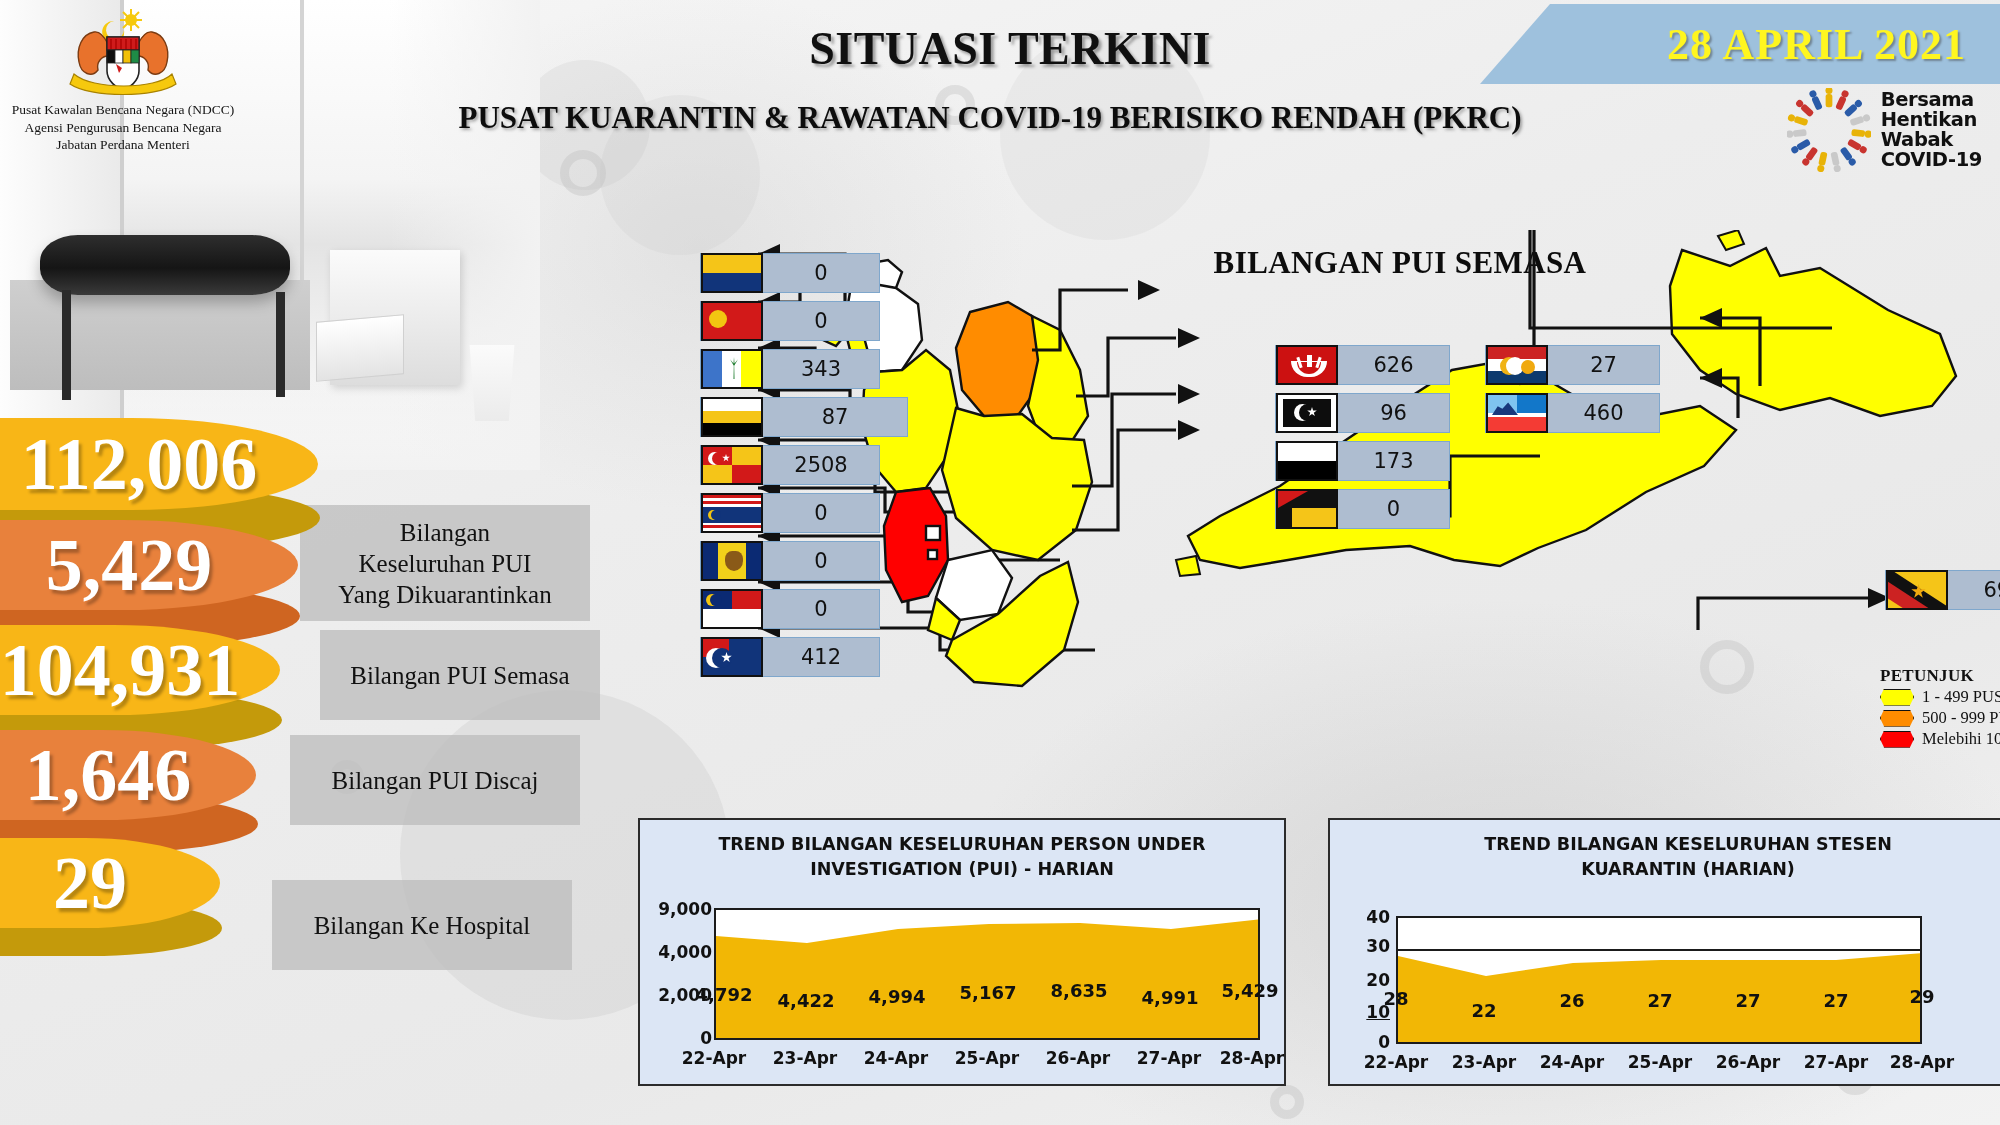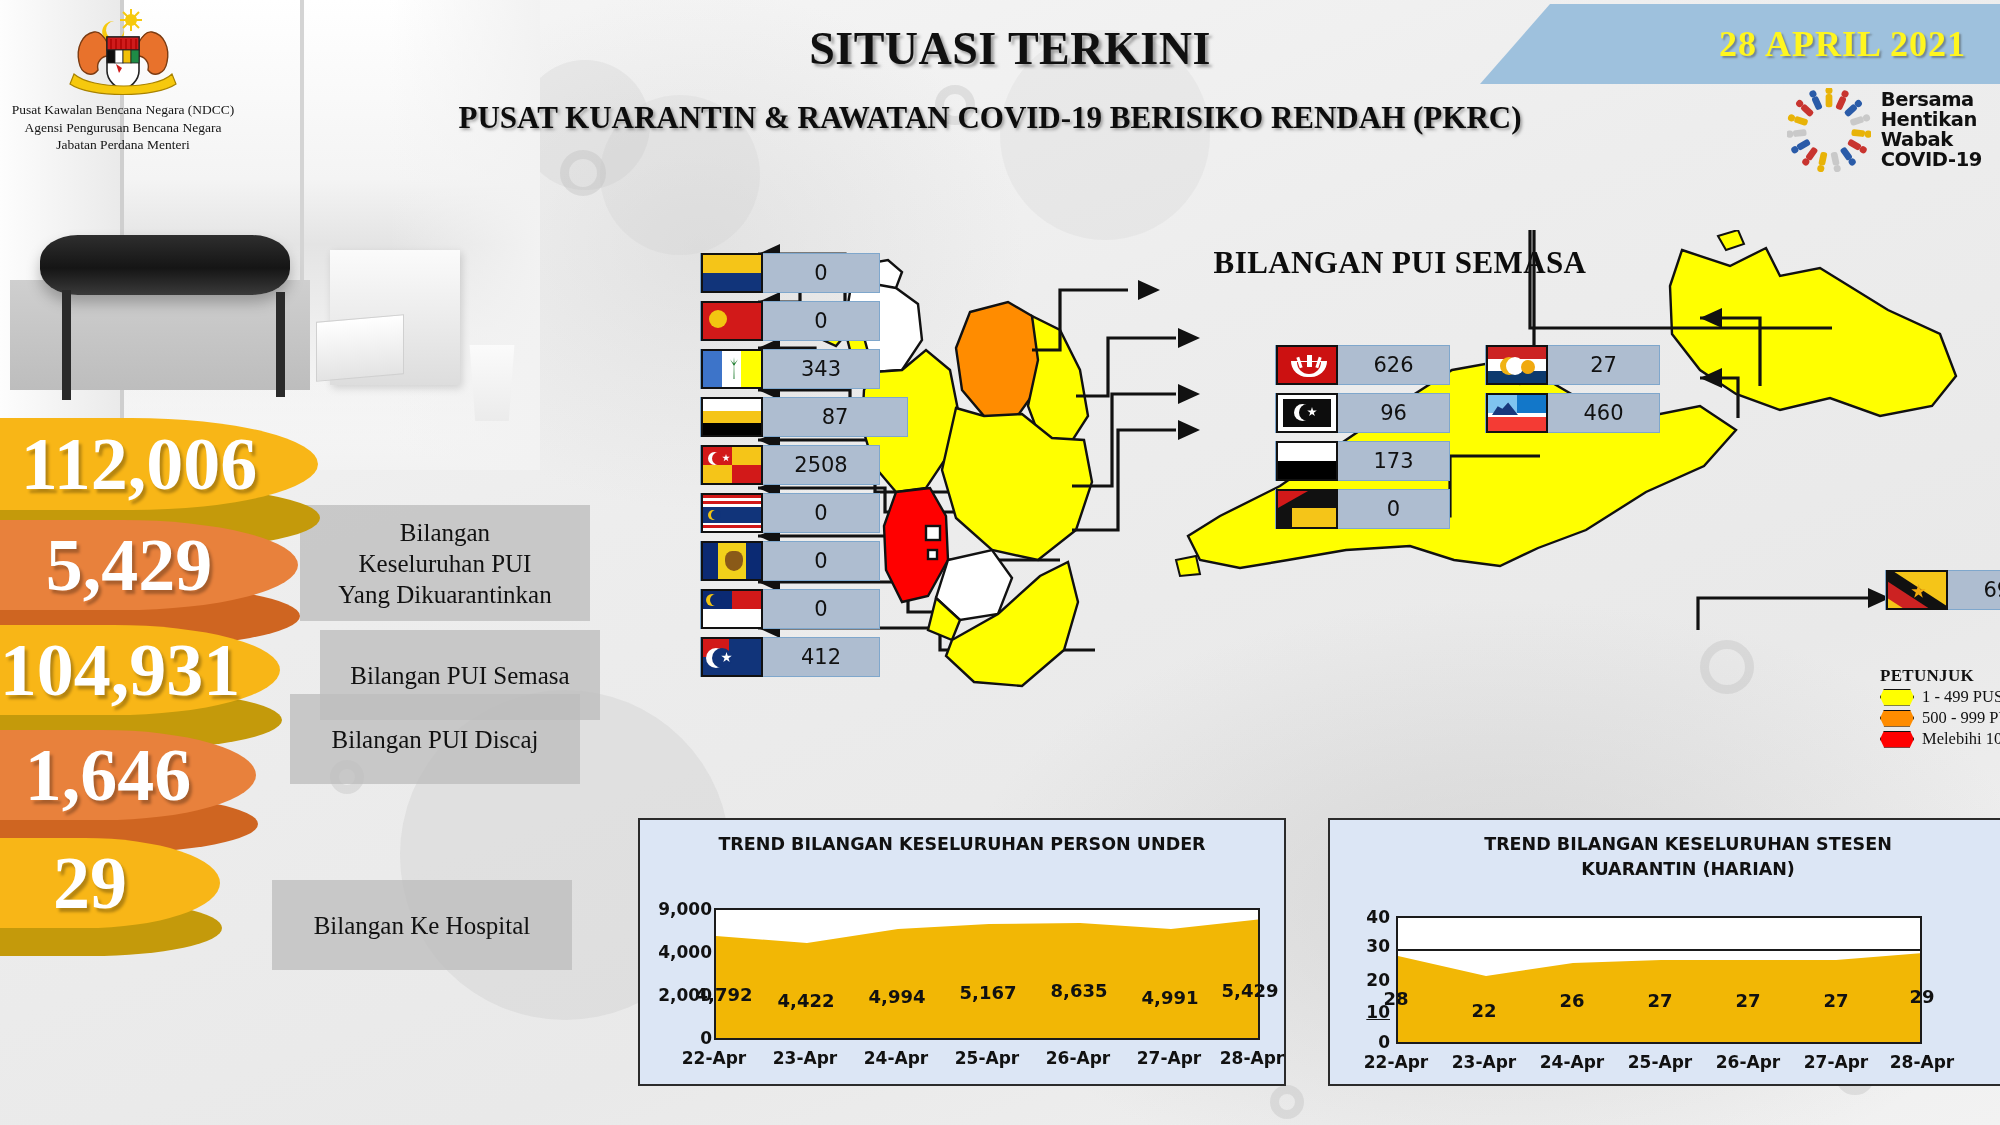--- a/index.html
+++ b/index.html
@@ -62,21 +62,21 @@
     text-shadow:2px 2px 3px rgba(90,90,90,.5);
   }
 
   
   .date-ribbon {
     position:absolute; right:0; top:4px; height:80px; width:520px;
     background:#9ec1dd;
     clip-path:polygon(70px 0, 100% 0, 100% 100%, 0 100%);
     display:flex; align-items:center; justify-content:flex-end; padding-right:34px;
   }
-  .date-txt { font-size:36px; font-weight:bold; color:#fff61f; letter-spacing:1px;
+  .date-txt { font-size:44px; font-weight:bold; color:#fff61f; letter-spacing:1px;
               text-shadow:2px 2px 2px rgba(60,60,60,.45); }
 
   
   .bersama { position:absolute; right:18px; top:88px; display:flex; align-items:center; gap:10px; }
   .bersama-txt { font-family:"DejaVu Sans", sans-serif; font-weight:bold; font-size:19.5px; line-height:20px; color:#111; letter-spacing:-.4px; }
   .fband {
     position:absolute; left:0; width:300px; height:100px;
     display:flex; align-items:center; color:#fff;
     font-size:62px; font-weight:bold; font-family:"Liberation Serif", serif;
     text-shadow:3px 4px 3px rgba(0,0,0,.28);
@@ -275,21 +275,21 @@
   </div>
 
   <div class="label-box" style="left:300px;top:505px;width:290px;height:116px;">
       <span style="white-space:pre-line;">Bilangan
 Keseluruhan PUI
 Yang Dikuarantinkan</span>
     </div>
   <div class="label-box" style="left:320px;top:630px;width:280px;height:90px;">
       <span style="white-space:pre-line;">Bilangan PUI Semasa</span>
     </div>
-  <div class="label-box" style="left:290px;top:694px;width:290px;height:90px;">
+  <div class="label-box" style="left:290px;top:735px;width:290px;height:90px;">
       <span style="white-space:pre-line;">Bilangan PUI Discaj</span>
     </div>
   <div class="label-box" style="left:272px;top:880px;width:300px;height:90px;">
       <span style="white-space:pre-line;">Bilangan Ke Hospital</span>
     </div>
 
   <div>
 
     <div style="position:absolute;left:-40px;top:485px;width:360px;height:66px;background:#c49a0b;border-radius:0 50% 50% 0 / 0 50% 50% 0;"></div>
     <div class="fband" style="left:-40px;top:418px;width:358px;height:92px;background:#f8b617;font-size:74px;">
@@ -581,20 +581,21 @@
     </div>
     <div class="row">
       <div class="swatch" style="background:#ff0000;"></div>
       <div class="ltxt">Melebihi 1000 PUS</div>
     </div>
   </div>
 
   <div class="chart-card" style="left:638px;top:818px;width:648px;height:268px;">
     <div class="chart-title">
       <div>TREND BILANGAN KESELURUHAN PERSON UNDER</div>
+      <div>INVESTIGATION (PUI) - HARIAN</div>
     </div>
 
     <div class="yaxis-lbl" style="left:4px;top:79px;width:68px;">9,000</div>
     <div class="yaxis-lbl" style="left:4px;top:122px;width:68px;">4,000</div>
     <div class="yaxis-lbl" style="left:4px;top:165px;width:68px;">2,000</div>
     <div class="yaxis-lbl" style="left:4px;top:208px;width:68px;">0</div>
 
     <div class="plotbox" style="left:74px;top:88px;width:546px;height:132px;">
       <svg width="546" height="132" viewBox="0 0 546 132" preserveAspectRatio="none">
         <polygon fill="#f2b705" points="0,26 91,33 182,19 273,14 364,13 455,19 546,9 546,132 0,132"></polygon>

